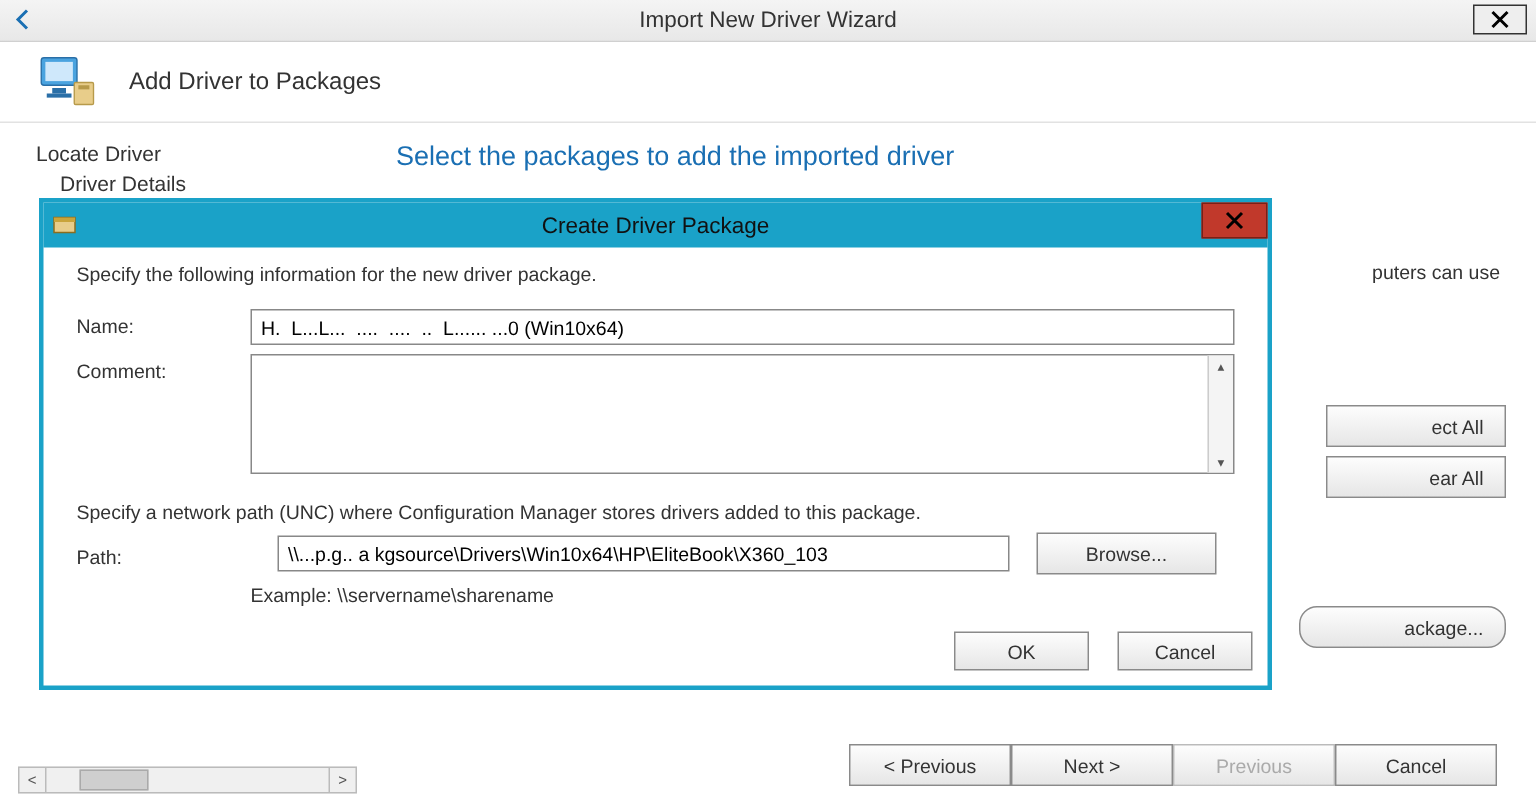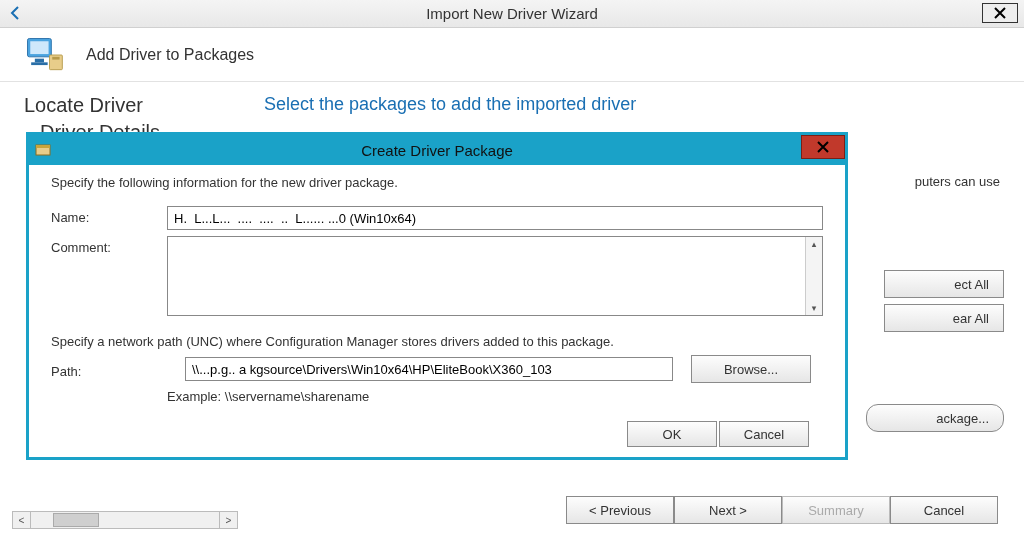--- a/index.html
+++ b/index.html
@@ -53,21 +53,21 @@
   }
   .wizard-sidebar {
     position: absolute;
     left: 0; top: 0;
     width: 244px;
     padding: 10px 0;
   }
   .wizard-sidebar .item {
     padding: 2px 0 2px 24px;
     color: #333;
-    font-size: 20px;
+    font-size: 14px;
   }
   .wizard-sidebar .item.sub { padding-left: 40px; }
   .wizard-content {
     position: absolute;
     left: 244px; top: 0; right: 0;
     padding: 12px 20px;
   }
   .content-heading {
     color: #1a6fb3;
     font-size: 18px;
@@ -183,22 +183,22 @@
     border-left:1px solid #ccc; background:#f4f4f4;
     display:flex; flex-direction:column; justify-content:space-between; align-items:center;
     padding:2px 0; font-size:9px; color:#555;
   }
   .unc-instr{ font-size:13px; margin:18px 0 6px 0;}
   .path-row{ display:flex; align-items:center; gap:18px;}
   .path-row .text-input{ flex: 0 0 488px;}
   .browse-btn{ min-width:120px;}
   .example{ font-size:13px; margin:6px 0 0 116px;}
   .modal-buttons{
-    position:absolute; right:36px; bottom:10px;
-    display:flex; gap:2px;text-align:center;
+    position:absolute; right:10px; bottom:10px;
+    display:flex; gap:19px;text-align:center;
   }
   .modal-buttons .btn{ min-width:90px; height:26px;}
 </style>
 </head>
 <body>
 
 <div class="wizard-titlebar">
   <span class="back">
     <svg viewBox="0 0 16 16">
         <path d="M10 2 L4 8 L10 14" fill="none" stroke="#1a6fb3" stroke-width="2"></path>
@@ -266,21 +266,21 @@
 </div>
 
 <div class="wizard-footer">
   <div class="btn">
     <span>&lt; Previous</span>
   </div>
   <div class="btn">
     <span>Next &gt;</span>
   </div>
   <div class="btn disabled">
-    <span>Summary</span>
+    <span>Previous</span>
   </div>
   <div class="btn">
     <span>Cancel</span>
   </div>
 </div>
 
 <div class="modal">
   <div class="modal-titlebar">
     <span class="modal-icon">
       <svg viewBox="0 0 16 16">

